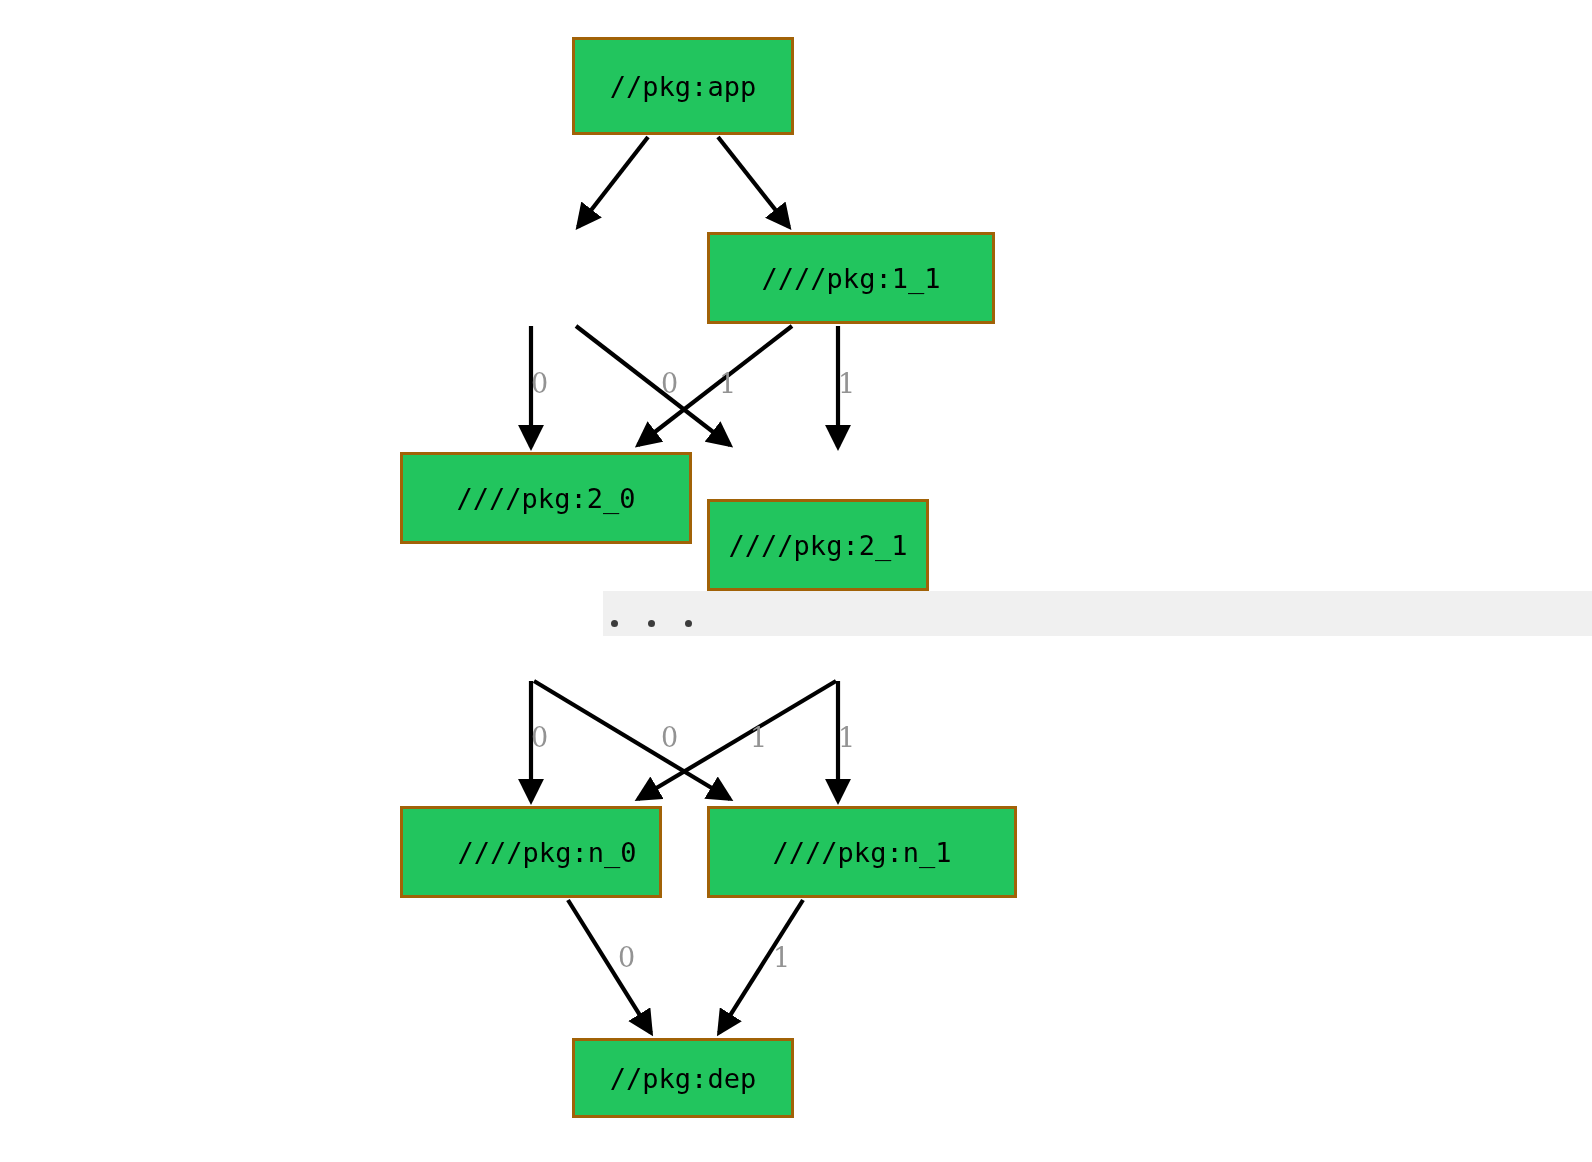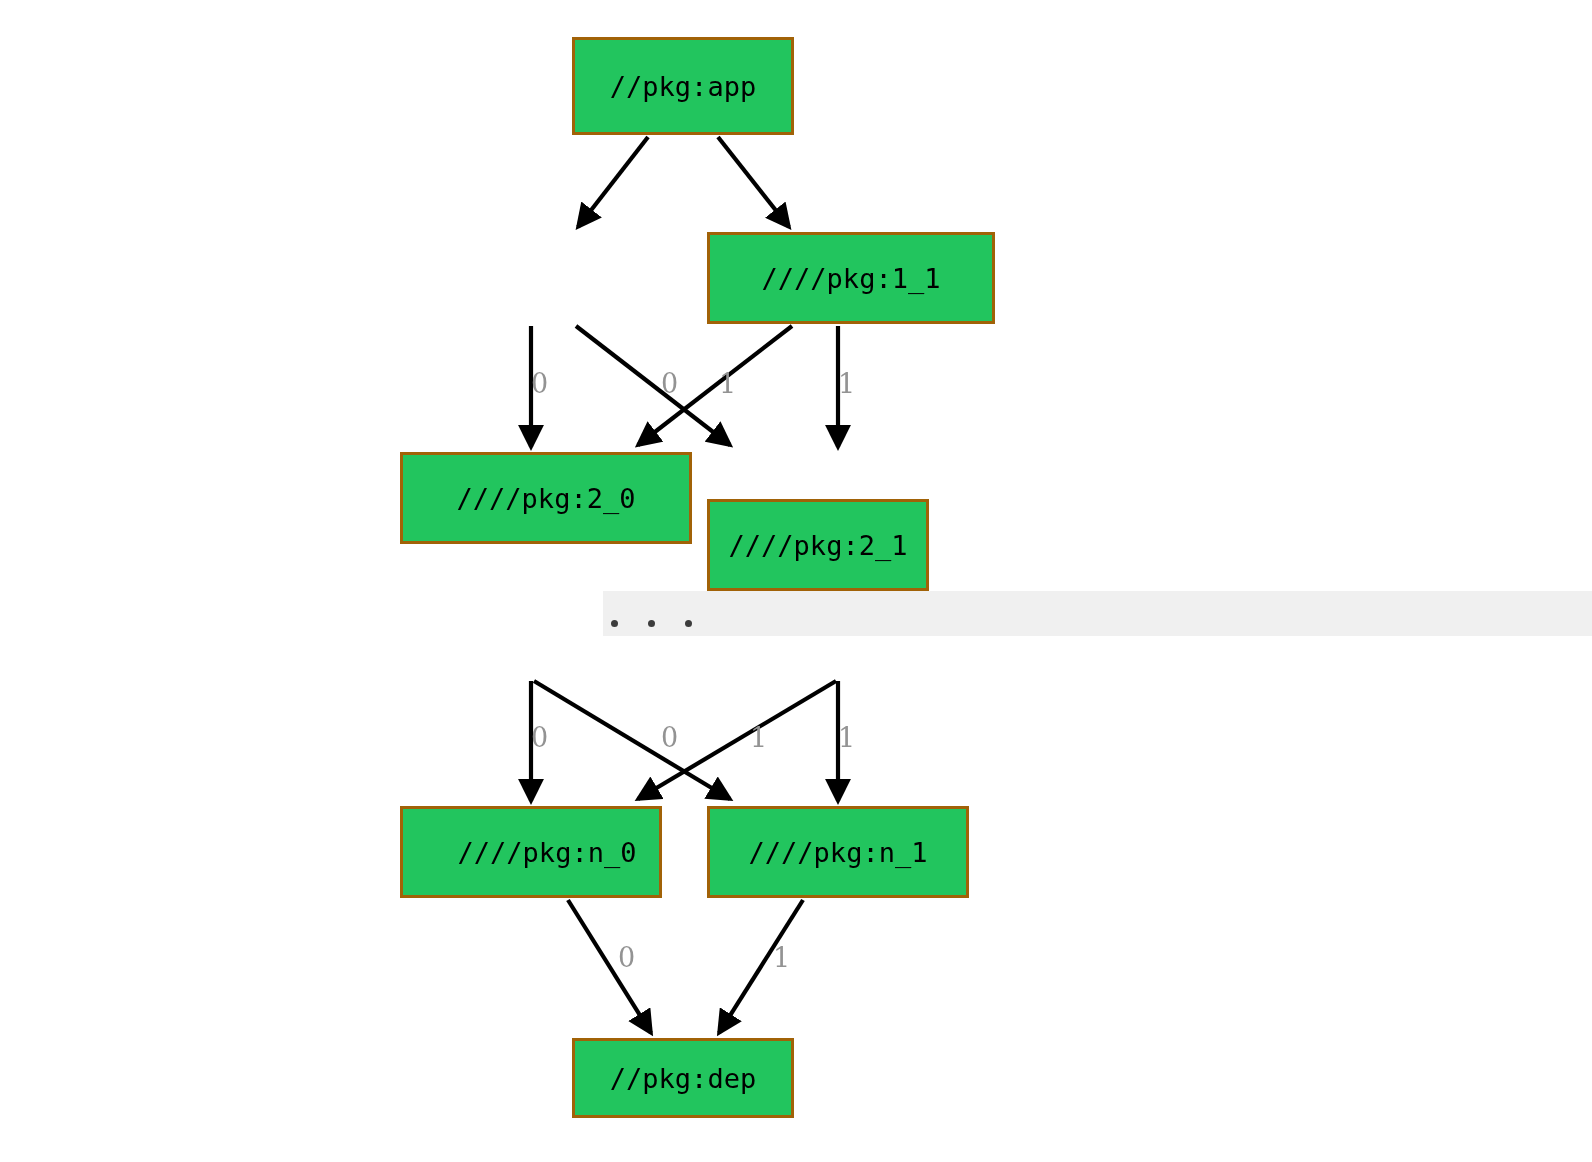--- a/index.html
+++ b/index.html
@@ -117,21 +117,21 @@
   </div>
 
   <div class="node" style="left:707px; top:452px; width:222px; height:92px;margin-top:47px;">
     <span>////pkg:2_1</span>
   </div>
 
   <div class="node" style="left:400px; top:806px; width:262px; height:92px;padding-left:32px;">
     <span>////pkg:n_0</span>
   </div>
 
-  <div class="node" style="left:707px; top:806px; width:262px; height:92px;">
+  <div class="node" style="left:707px; top:806px; width:310px; height:92px;">
     <span>////pkg:n_1</span>
   </div>
 
   <div class="node" style="left:572px; top:1038px; width:222px; height:80px;">
     <span>//pkg:dep</span>
   </div>
 
   <div class="edge-label" style="left:531px; top:370px;">0</div>
   <div class="edge-label" style="left:661px; top:370px;">0</div>
   <div class="edge-label" style="left:719px; top:370px;">1</div>

